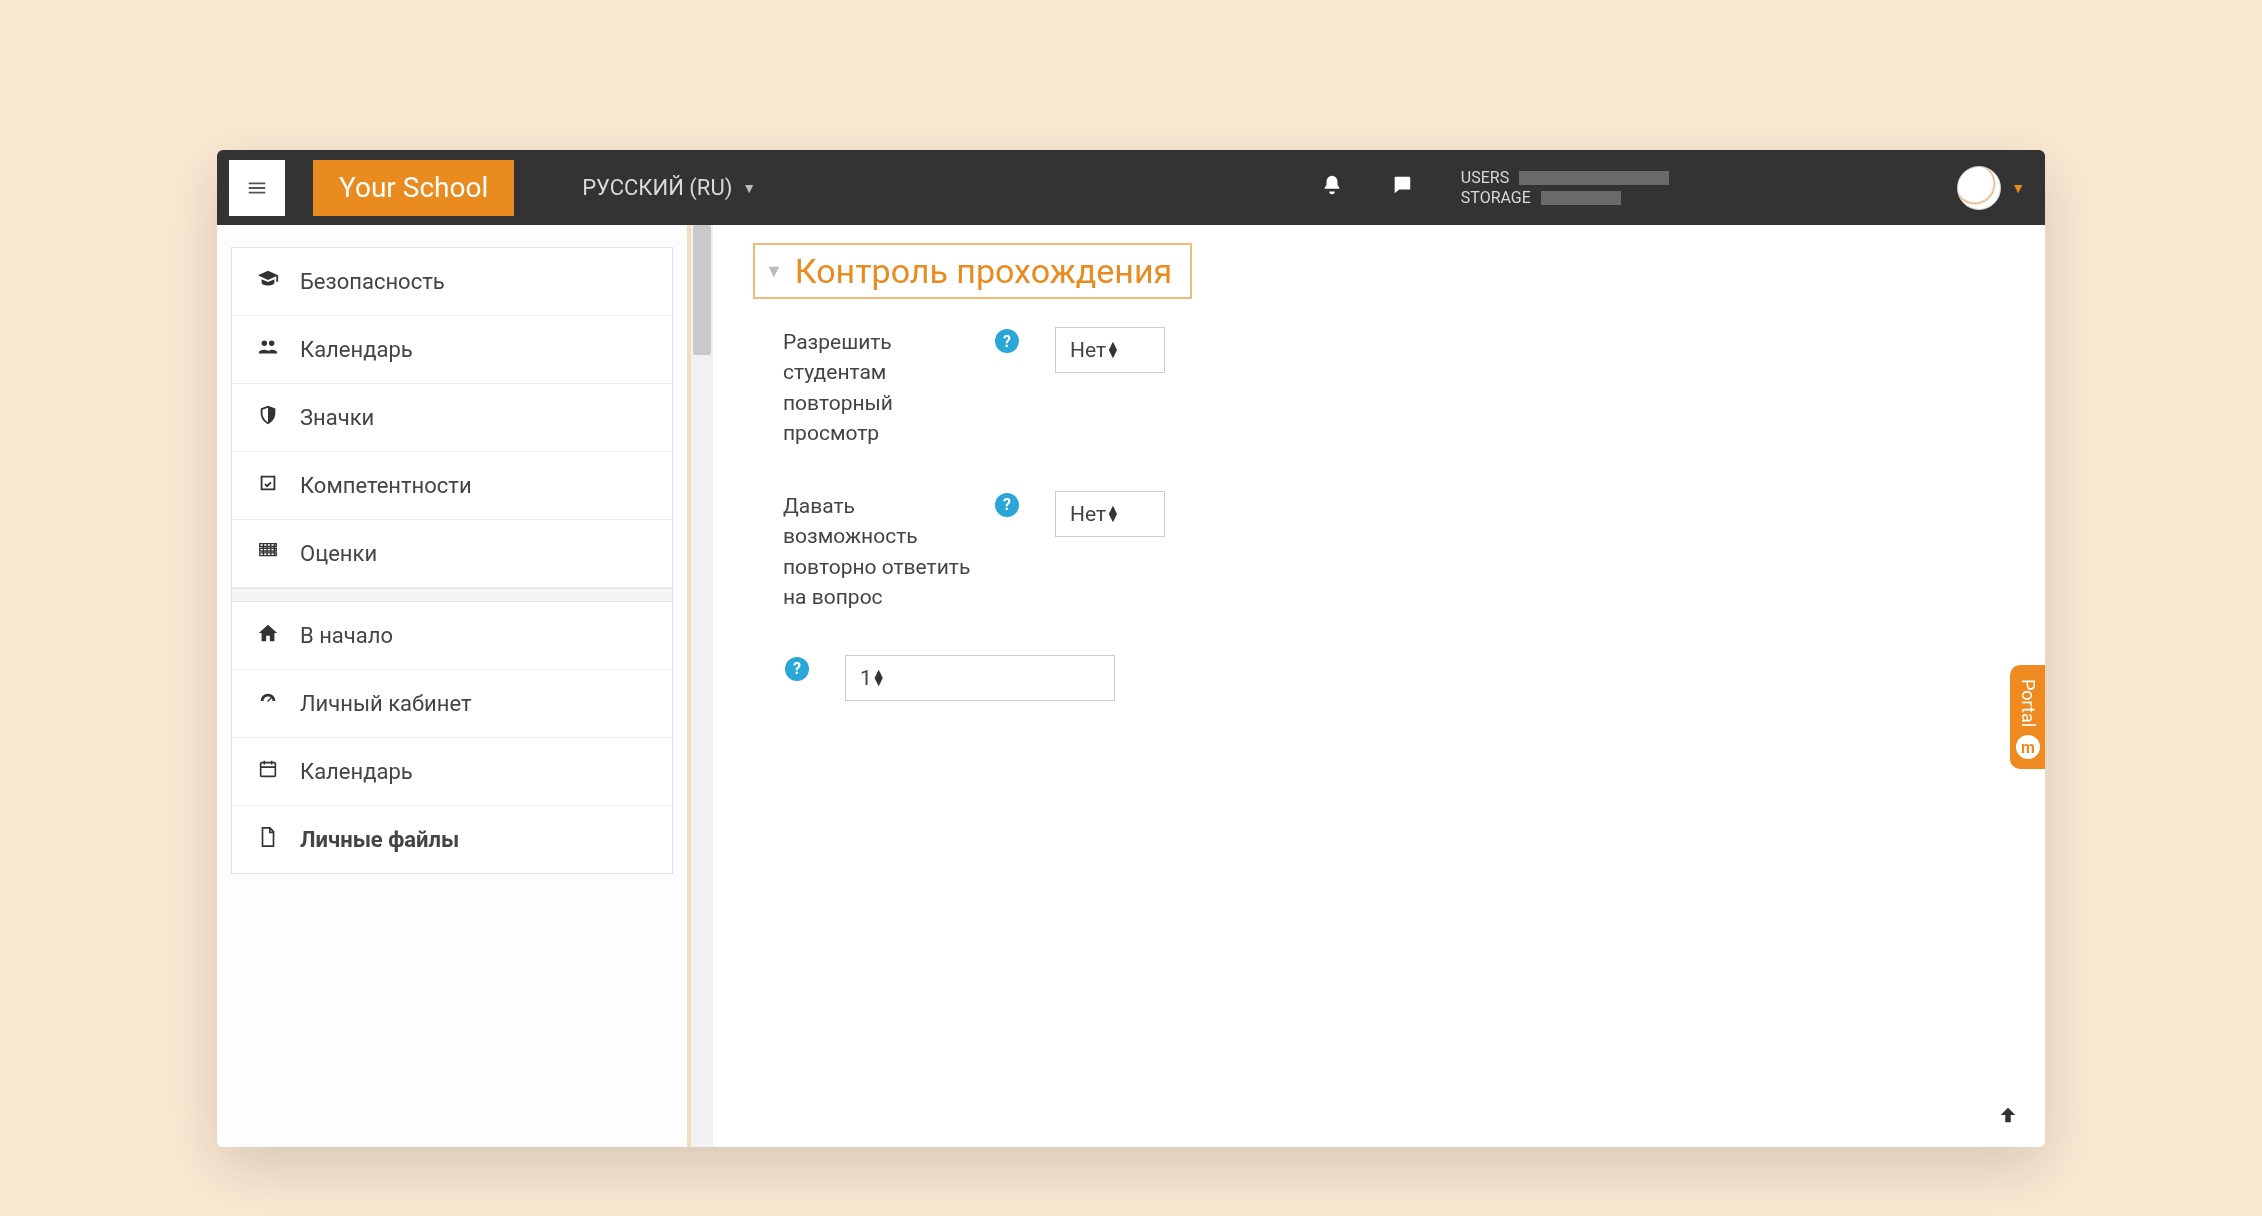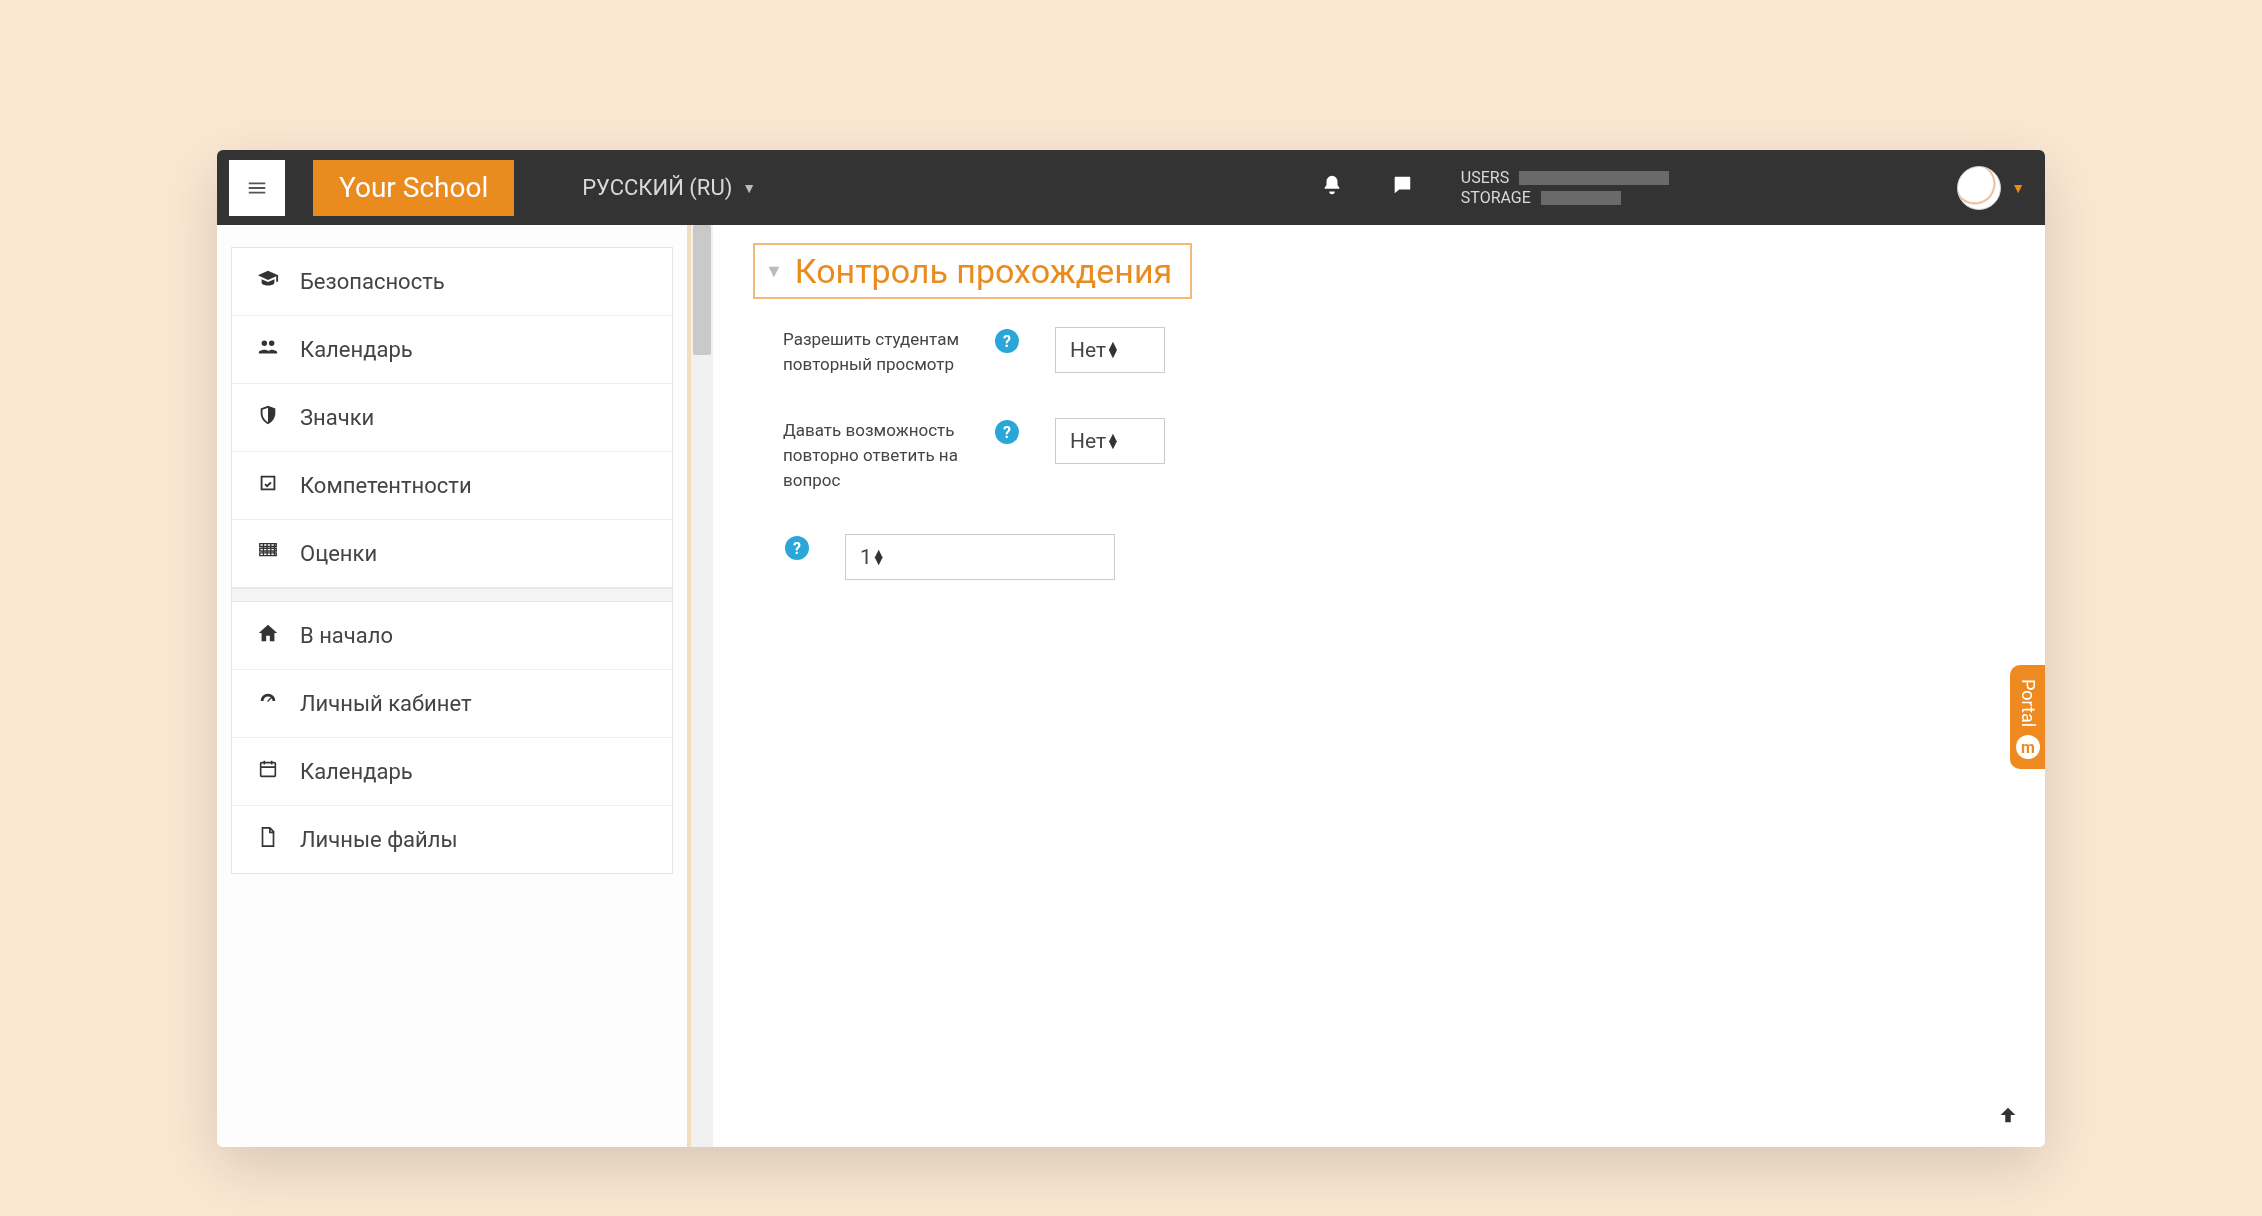--- a/index.html
+++ b/index.html
@@ -121,21 +121,21 @@
     border-bottom: 1px solid #e4e4e4;
   }
   .side-item {
     display: flex; align-items: center; gap: 18px;
     padding: 20px 22px;
     border-bottom: 1px solid #eee;
     font-size: 22px;
     color: #444;
     cursor: pointer;
   }
-  .side-item:last-child { border-bottom: none; }
+  .side-item:last-child { border-bottom: none; font-weight: bold; }
   .side-item .icon { width: 28px; text-align: center; color: #333; }
 
   .main {
     flex: 1;
     margin-left: 26px;
     background: #fff;
     padding: 18px 40px 0 40px;
     position: relative;
   }
   .section-title {
@@ -150,21 +150,21 @@
   .section-title .tri { color:#bbb; font-size:18px; }
 
   .form { margin-top: 28px; padding-left: 30px; }
   .form-row {
     display: flex;
     align-items: flex-start;
     margin-bottom: 42px;
   }
   .lbl {
     width: 210px;
-    font-size: 17px;
+    font-size: 21px;
     color: #444;
     line-height: 1.45;
   }
   .help {
     width: 24px; height: 24px;
     border-radius: 50%;
     background: #2aa7d8;
     color: #fff;
     font-size: 16px; font-weight: bold;
     display: flex; align-items: center; justify-content: center;

